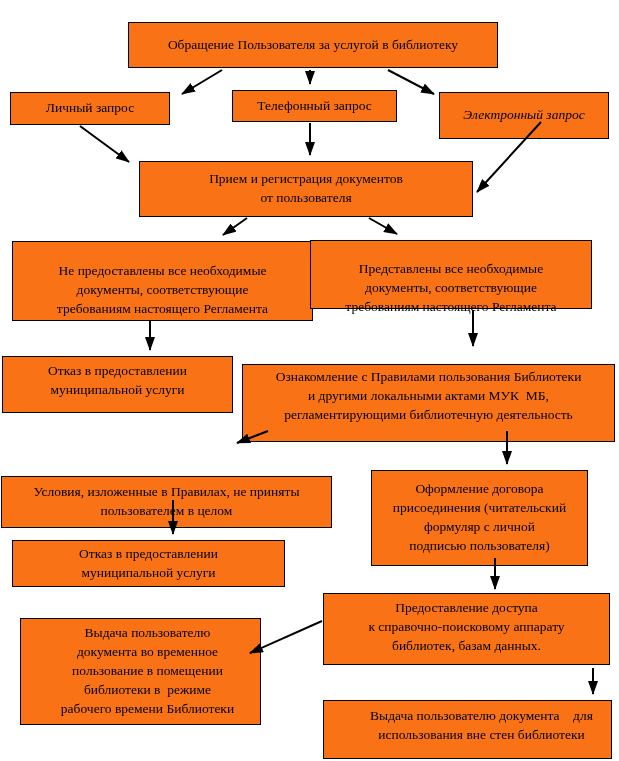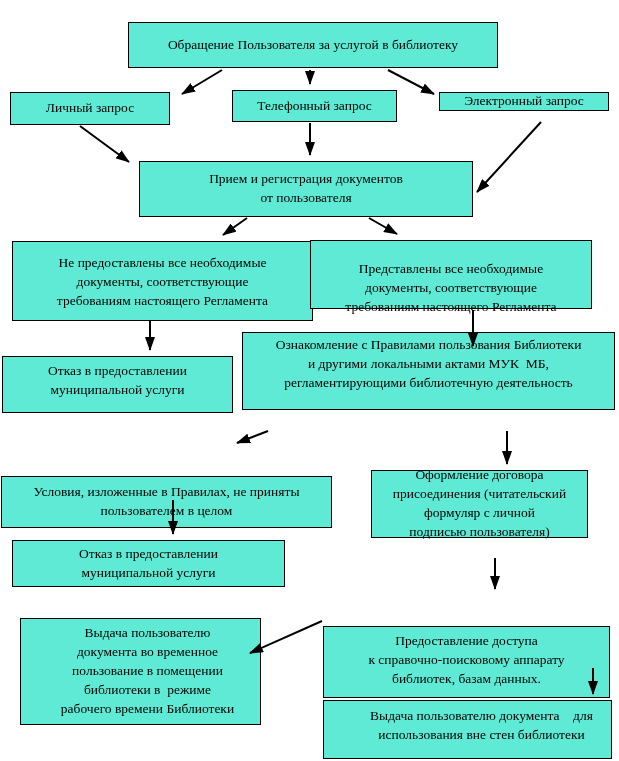--- a/index.html
+++ b/index.html
@@ -7,21 +7,21 @@
     position:relative;
     width:619px;height:761px;
     background:#ffffff;
     font-family:"Liberation Serif", serif;
     color:#000;
     overflow:hidden;
   }
   .box{
     position:absolute;
     border:1px solid #000;
-    background:#5eead4;
+    background:#f97316;
     box-sizing:border-box;
     display:flex;
     flex-direction:column;
     align-items:center;
     justify-content:center;
     text-align:center;
     font-size:13.5px;
     line-height:1.4;
   }
   .box.v-top{justify-content:flex-start;}
@@ -47,78 +47,78 @@
   </div>
 
   <div class="box" style="left:10px;top:92px;width:160px;height:33px;">
     <span>Личный запрос</span>
   </div>
 
   <div class="box" style="left:232px;top:90px;width:165px;height:32px;">
     <span>Телефонный запрос</span>
   </div>
 
-  <div class="box" style="left:439px;top:92px;width:170px;height:19px;">
+  <div class="box" style="left:439px;top:92px;width:170px;height:47px;font-style:italic;">
     <span>Электронный запрос</span>
   </div>
 
   <div class="box" style="left:139px;top:161px;width:334px;height:56px;">
     <span>Прием и регистрация документов
 от пользователя</span>
   </div>
 
-  <div class="box v-top" style="left:12px;top:241px;width:301px;height:80px;padding-top:12px;">
+  <div class="box v-top" style="left:12px;top:241px;width:301px;height:80px;padding-top:20px;">
     <span>Не предоставлены все необходимые
 документы, соответствующие
 требованиям настоящего Регламента</span>
   </div>
 
   <div class="box v-top" style="left:310px;top:240px;width:282px;height:69px;padding-top:19px;">
     <span>Представлены все необходимые
 документы, соответствующие
 требованиям настоящего Регламента</span>
   </div>
 
   <div class="box v-top" style="left:2px;top:356px;width:231px;height:57px;padding-top:5px;">
     <span>Отказ в предоставлении
 муниципальной услуги</span>
   </div>
 
-  <div class="box v-top" style="left:242px;top:332px;width:373px;height:78px;padding-top:3px;">
+  <div class="box v-top" style="left:242px;top:364px;width:373px;height:78px;padding-top:3px;">
     <span>Ознакомление с Правилами пользования Библиотеки
 и другими локальными актами МУК  МБ,
 регламентирующими библиотечную деятельность</span>
   </div>
 
   <div class="box" style="left:1px;top:447px;width:331px;height:52px;margin-top:29px;">
     <span>Условия, изложенные в Правилах, не приняты
 пользователем в целом</span>
   </div>
 
-  <div class="box" style="left:371px;top:470px;width:217px;height:68px;">
+  <div class="box" style="left:371px;top:470px;width:217px;height:96px;">
     <span>Оформление договора
 присоединения (читательский
 формуляр с личной
 подписью пользователя)</span>
   </div>
 
   <div class="box" style="left:12px;top:540px;width:273px;height:47px;">
     <span>Отказ в предоставлении
 муниципальной услуги</span>
   </div>
 
   <div class="box" style="left:20px;top:618px;width:241px;height:107px;padding-left:14px;">
     <span>Выдача пользователю
 документа во временное
 пользование в помещении
 библиотеки в  режиме
 рабочего времени Библиотеки</span>
   </div>
 
-  <div class="box v-top" style="left:323px;top:626px;width:287px;height:72px;padding-top:5px;">
+  <div class="box v-top" style="left:323px;top:593px;width:287px;height:72px;padding-top:5px;">
     <span>Предоставление доступа
 к справочно-поисковому аппарату
 библиотек, базам данных.</span>
   </div>
 
   <div class="box v-top" style="left:323px;top:700px;width:289px;height:59px;padding-top:6px;padding-left:28px;">
     <span>Выдача пользователю документа    для
 использования вне стен библиотеки</span>
   </div>
 

